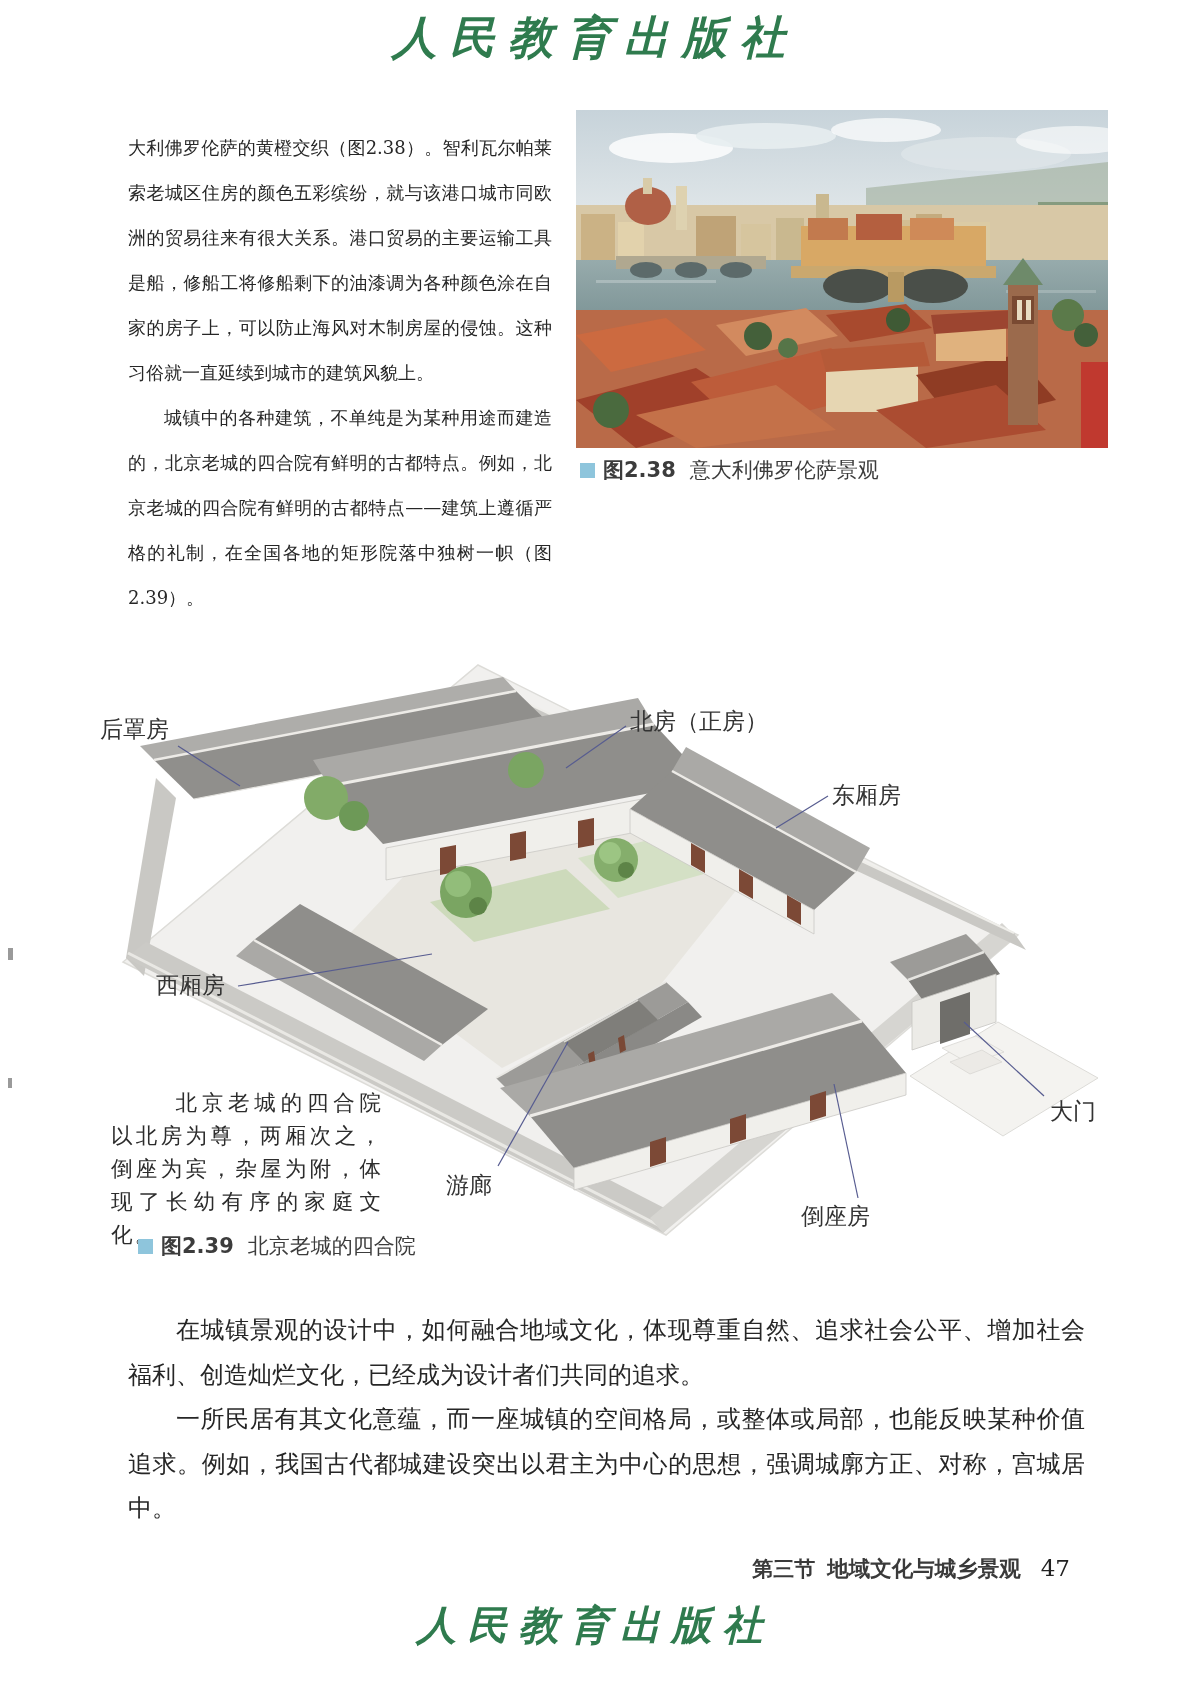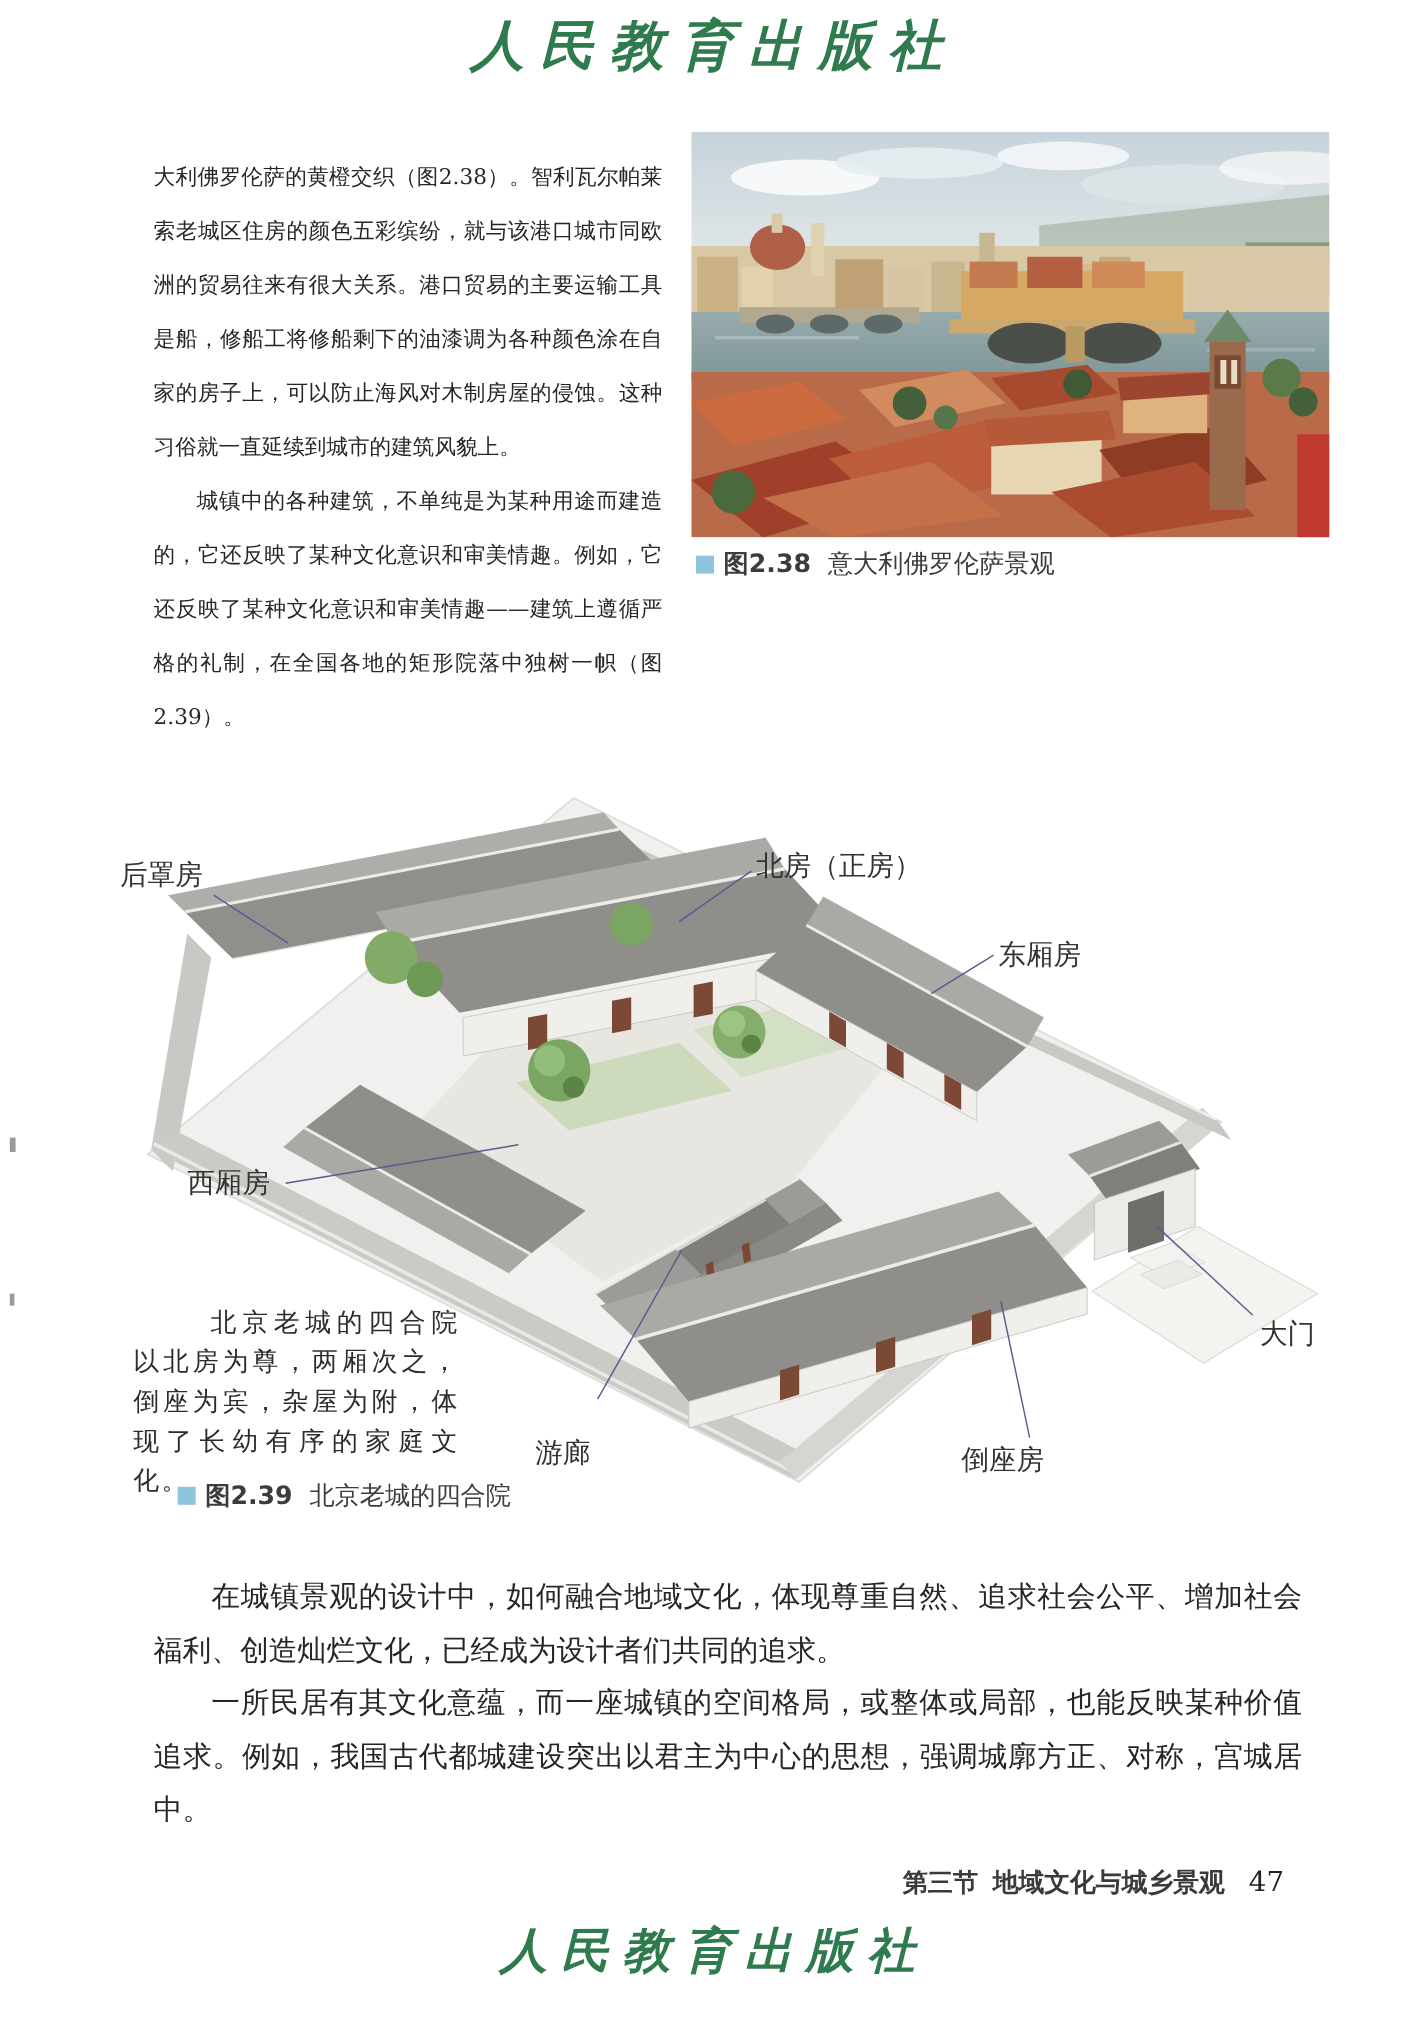--- a/index.html
+++ b/index.html
@@ -33,33 +33,33 @@
   .bottom-col p{margin:0;text-indent:2em;}
 
   
   .photo238{position:absolute;left:568px;top:110px;width:532px;height:338px;overflow:hidden;}
   .caption{position:absolute;display:flex;align-items:center;
     font-family:"DejaVu Sans","Liberation Sans",sans-serif;
     font-size:21px;color:#3c3c3c;white-space:nowrap;}
   .cap-marker{display:inline-block;width:15px;height:15px;background:#8ec5dc;margin-right:8px;flex:0 0 auto;}
   .cap-label{font-weight:bold;margin-right:14px;}
   .caption238{left:572px;top:456px;}
-  .caption239{left:129px;top:1232px;padding-left:11px;}
+  .caption239{left:119px;top:1232px;padding-left:11px;}
 
   
   .diagram{position:absolute;left:90px;top:650px;width:1010px;height:600px;}
   .dlabel{
     position:absolute;font-size:23px;color:#333;white-space:nowrap;
     font-family:"DejaVu Serif","Liberation Serif",serif;
   }
   .lab-rear{left:92px;top:714px;}
   .lab-north{left:622px;top:706px;}
   .lab-east{left:824px;top:780px;}
   .lab-west{left:148px;top:970px;}
-  .lab-corridor{left:438px;top:1170px;margin-top:25px;}
+  .lab-corridor{left:438px;top:1170px;}
   .lab-gate{left:1042px;top:1096px;text-align:right;}
   .lab-reverse{left:793px;top:1201px;}
 
   
   .note239{
     position:absolute;left:103px;top:1086px;width:272px;
     font-size:21.5px;line-height:33px;letter-spacing:2px;color:#2c2c2c;
     text-align:justify;text-indent:3em;
     font-family:"DejaVu Serif","Liberation Serif",serif;
   }
@@ -77,21 +77,21 @@
 </style>
 </head>
 <body>
 
 <div class="page">
 
   <div class="logo logo-top">人民教育出版社</div>
 
   <div class="main-col">
     <p>大利佛罗伦萨的黄橙交织（图2.38）。智利瓦尔帕莱索老城区住房的颜色五彩缤纷，就与该港口城市同欧洲的贸易往来有很大关系。港口贸易的主要运输工具是船，修船工将修船剩下的油漆调为各种颜色涂在自家的房子上，可以防止海风对木制房屋的侵蚀。这种习俗就一直延续到城市的建筑风貌上。</p>
-    <p class="indent">城镇中的各种建筑，不单纯是为某种用途而建造的，它还反映了某种文化意识和审美情趣。例如，它还反映了某种文化意识和审美情趣——建筑上遵循严格的礼制，在全国各地的矩形院落中独树一帜（图2.39）。</p>
+    <p class="indent">城镇中的各种建筑，不单纯是为某种用途而建造的，北京老城的四合院有鲜明的古都特点。例如，北京老城的四合院有鲜明的古都特点——建筑上遵循严格的礼制，在全国各地的矩形院落中独树一帜（图2.39）。</p>
   </div>
 
   <div class="photo238">
     <svg width="532" height="338" viewBox="0 0 532 338">
       <defs>
         <linearGradient id="sky" x1="0" y1="0" x2="0" y2="1">
           <stop offset="0" stop-color="#c7d3da"></stop>
             <stop offset="1" stop-color="#eef1f1"></stop>
         </linearGradient>
         <linearGradient id="river" x1="0" y1="0" x2="0" y2="1">

